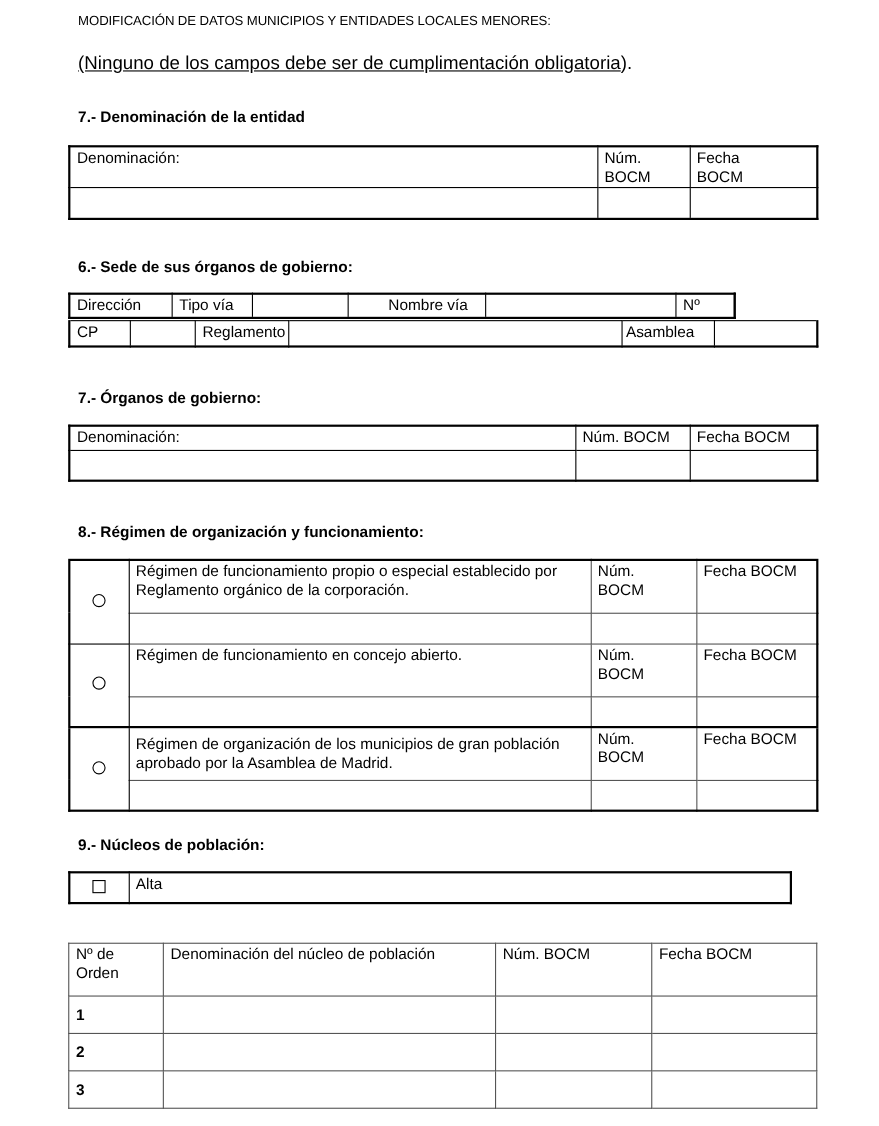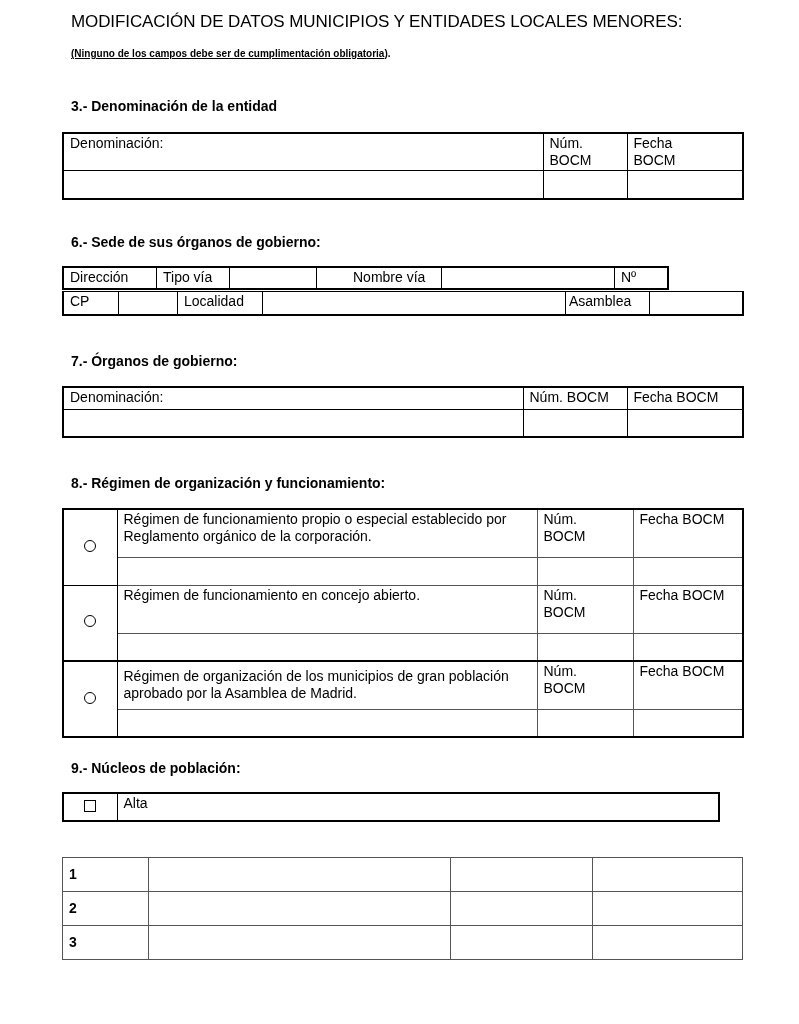--- a/index.html
+++ b/index.html
@@ -1,38 +1,38 @@
 <!DOCTYPE html>
 <html><head>
 <meta charset="utf-8">
 <style>
   html, body { margin: 0; padding: 0; background: #ffffff; }
   body { width: 799px; height: 1024px; position: relative; overflow: hidden;
          font-family: "Liberation Sans", sans-serif; color: #000; font-size: 14px; }
   .abs { position: absolute; }
-  .title { left: 71px; top: 12px; font-size: 17px; letter-spacing: -0.1px; }
-  .note { left: 71px; top: 48px; font-size: 10px; font-weight: bold; }
+  .title { left: 71px; top: 12px; font-size: 12px; letter-spacing: -0.1px; }
+  .note { left: 71px; top: 48px; font-size: 17px; font-weight: normal; }
   .note u { text-decoration: underline; }
   .sec { font-weight: bold; font-size: 14px; left: 71px; }
   table.f { position: absolute; border-collapse: collapse; border: 2px solid #000; table-layout: fixed; }
   table.f td { border: 1px solid #000; padding: 1px 6px; vertical-align: top; font-size: 14px; line-height: 17px; }
   table.g td { border-color: #555; }
   .radio { display: inline-block; width: 10px; height: 10px; border: 1px solid #000; border-radius: 50%; }
   .chk { display: inline-block; width: 10px; height: 10px; border: 1px solid #000; }
   .c { text-align: center; vertical-align: middle !important; }
   .b { font-weight: bold; }
   .mid { vertical-align: middle !important; }
 </style>
 </head>
 <body>
 
 <div class="abs title">MODIFICACIÓN DE DATOS MUNICIPIOS Y ENTIDADES LOCALES MENORES:</div>
 <div class="abs note"><u>(Ninguno de los campos debe ser de cumplimentación obligatoria</u><span>).</span></div>
 
-<div class="abs sec" style="top:98px;">3.- Denominación de la entidad</div>
+<div class="abs sec" style="top:98px;">7.- Denominación de la entidad</div>
 <table class="f" style="left:62px; top:132px; width:680px;">
   <colgroup>
       <col style="width:480px">
       <col style="width:84px">
       <col style="width:116px">
     </colgroup>
   <tbody>
       <tr style="height:36px;">
     <td>Denominación:</td>
     <td style="white-space:pre-line;">Núm.
@@ -60,21 +60,21 @@
     <td style="width:40px;">Nº</td>
     <td></td>
   </tr>
 </tbody>
   </table>
 <table class="f" style="left:62px; top:291px; width:682px; border-top:none;">
   <tbody>
       <tr style="height:23px;margin-top:12px;">
     <td style="width:42px;">CP</td>
     <td style="width:46px;"></td>
-    <td style="width:72px;">Localidad</td>
+    <td style="width:72px;">Reglamento</td>
     <td style="width:290px;"></td>
     <td style="width:74px; padding-left:3px;">Asamblea</td>
     <td></td>
   </tr>
 </tbody>
   </table>
 
 <div class="abs sec" style="top:353px;">7.- Órganos de gobierno:</div>
 <table class="f" style="left:62px; top:386px; width:680px;">
   <colgroup>
@@ -162,20 +162,27 @@
   </table>
 
 <table class="f g" style="left:62px; top:857px; width:680px; border:1px solid #000;">
   <colgroup>
       <col style="width:86px">
       <col style="width:302px">
       <col style="width:142px">
       <col style="width:150px">
     </colgroup>
   <tbody>
+      <tr style="height:48px;">
+    <td style="white-space:pre-line;">Nº de
+Orden</td>
+    <td>Denominación del núcleo de población</td>
+    <td>Núm. BOCM</td>
+    <td>Fecha BOCM</td>
+  </tr>
   <tr style="height:34px;">
     <td class="b mid">1</td>
     <td></td>
     <td></td>
     <td></td>
   </tr>
   <tr style="height:34px;">
     <td class="b mid">2</td>
     <td></td>
     <td></td>

